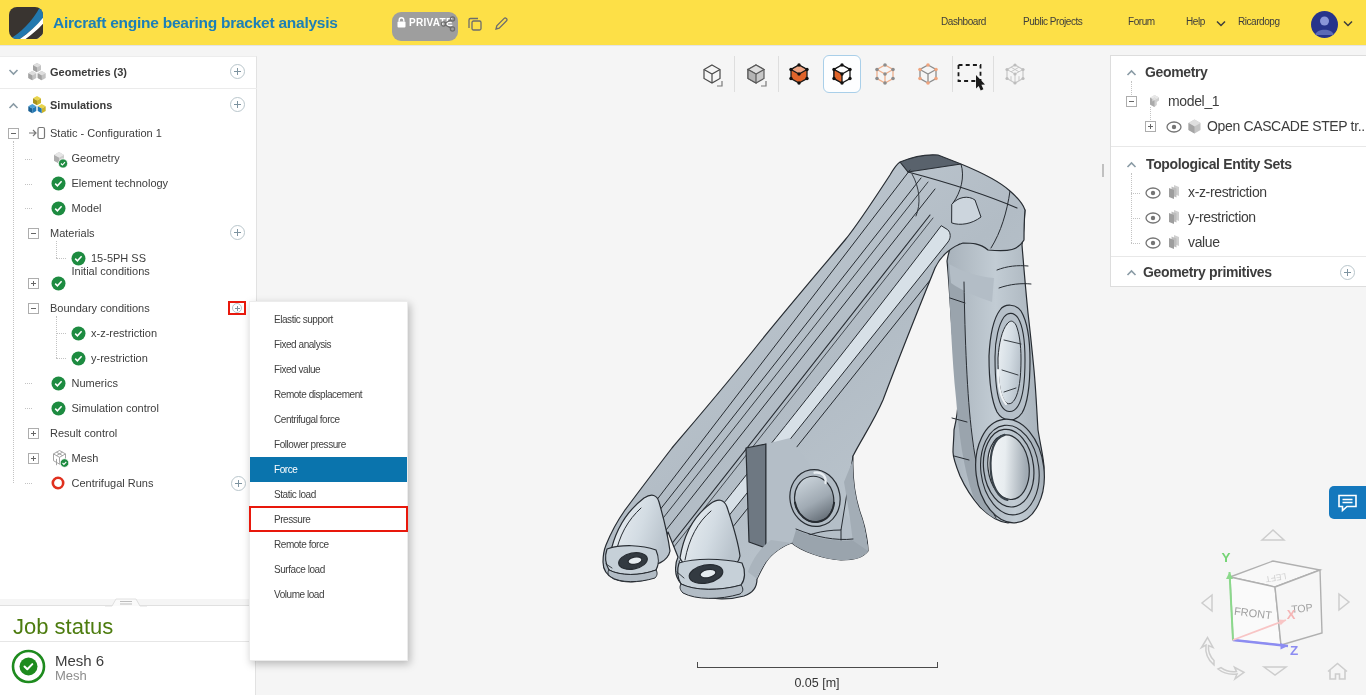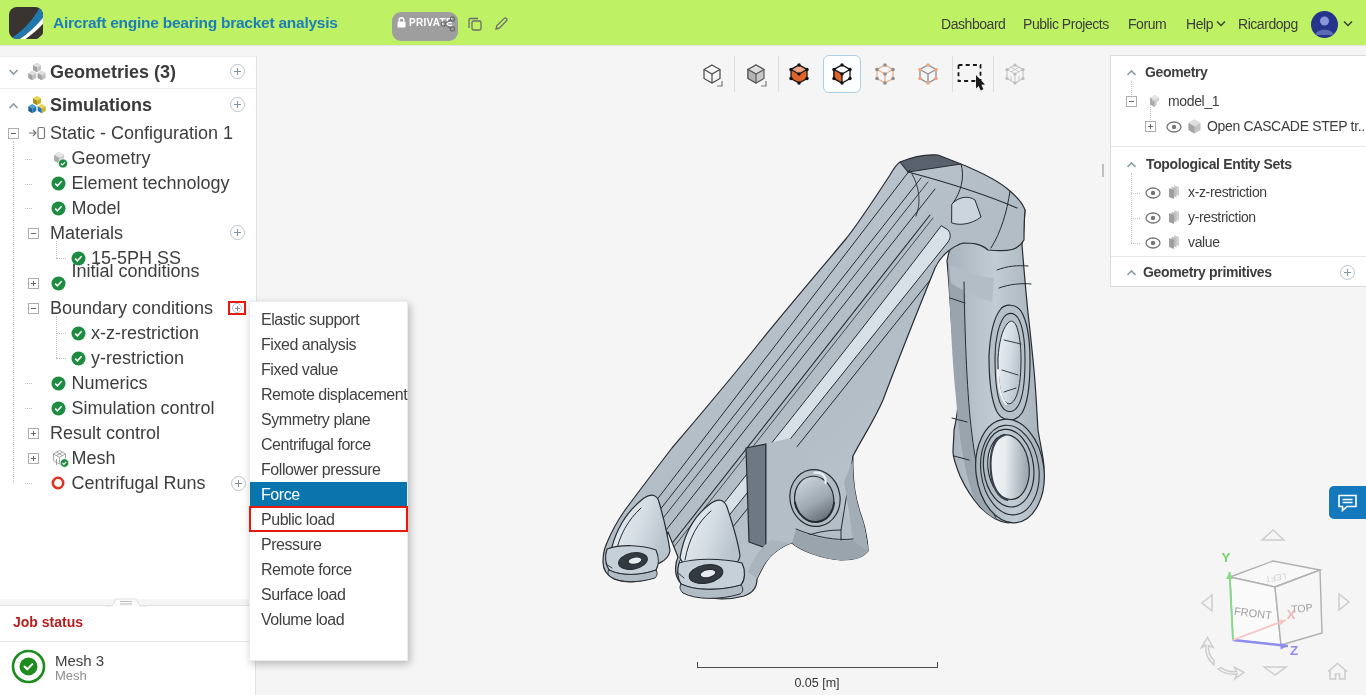--- a/index.html
+++ b/index.html
@@ -1,42 +1,42 @@
 <!DOCTYPE html>
 <html><head>
 <meta charset="utf-8">
 <style>
 * { margin:0; padding:0; box-sizing:border-box; }
 html,body { width:1366px; height:695px; overflow:hidden; font-family:"Liberation Sans",sans-serif; background:#f5f5f5; }
 .abs { position:absolute; }
 #stage { position:relative; width:1366px; height:695px; }
 
-#header { position:absolute; left:0; top:0; width:1366px; height:46px; background:#bef264; border-bottom:1px solid #e4e4e4; }
+#header { position:absolute; left:0; top:0; width:1366px; height:46px; background:#fde047; border-bottom:1px solid #e4e4e4; }
 #title { position:absolute; left:53px; top:14px; font-size:15.5px; font-weight:bold; color:#1c7fb7; letter-spacing:-0.25px; }
 #badge { position:absolute; left:359px; top:12px; width:66px; height:29px; background:#9e9e9e; border-radius:9px; color:#fff; font-size:10px; font-weight:bold; letter-spacing:0.3px; line-height:21px; text-align:center;margin-left:33px; }
-.hnav { position:absolute; top:16px; font-size:14px; letter-spacing:-0.45px; color:#3d3d3d; }
+.hnav { position:absolute; top:16px; font-size:10px; letter-spacing:-0.45px; color:#3d3d3d; }
 
 #treecard { position:absolute; left:0; top:56px; width:257px; height:543px; background:#fff; border-right:1px solid #e2e2e2; border-top:1px solid #ededed; }
 #jobcard { position:absolute; left:0; top:605px; width:256px; height:90px; background:#fff; border-right:1px solid #e2e2e2; border-top:1px solid #e0e0e0; }
-.trow { position:absolute; height:25px; line-height:25px; font-size:18px; color:#3d3d3d; white-space:nowrap;text-align:center; }
+.trow { position:absolute; height:25px; line-height:25px; font-size:11px; color:#3d3d3d; white-space:nowrap;text-align:center; }
 .trow b { font-weight:bold; color:#3a3a3a; }
 .pluscirc { position:absolute; width:15px; height:15px; border:1px solid #b9c6cc; border-radius:50%; }
 .pluscirc:before { content:""; position:absolute; left:3px; top:6px; width:7px; height:1px; background:#7d93a0; }
 .pluscirc:after  { content:""; position:absolute; left:6px; top:3px; width:1px; height:7px; background:#7d93a0; }
 .pluscirc.sm { width:10px; height:10px; }
 .pluscirc.sm:before { left:2px; top:4px; width:5px; }
 .pluscirc.sm:after { left:4px; top:2px; height:5px; }
 .ebox { position:absolute; width:11px; height:11px; border:1px solid #adadad; background:#fff; }
 .ebox:before { content:""; position:absolute; left:2px; top:4px; width:5px; height:1px; background:#666; }
 .ebox.plus:after { content:""; position:absolute; left:4px; top:2px; width:1px; height:5px; background:#666; }
 .vguide { position:absolute; width:0; border-left:1px dotted #c3c3c3; }
 .hguide { position:absolute; height:0; border-top:1px dotted #c3c3c3; }
 
 #menu { position:absolute; left:249px; top:301px; width:159px; height:360px; background:#fff; box-shadow:2px 3px 8px rgba(0,0,0,0.25); border:1px solid #ececec; padding-top:5px; z-index:30; }
-#menu .mi { height:25px; line-height:25px; padding-left:11px; font-size:16px; letter-spacing:-0.45px; color:#3f3f3f; white-space:nowrap; }
+#menu .mi { height:25px; line-height:25px; padding-left:24px; font-size:10px; letter-spacing:-0.45px; color:#3f3f3f; white-space:nowrap; }
 #menu .mi.sel { background:#0a74ad; color:#fff; }
 #forcebox { position:absolute; left:249px; top:506px; width:158.5px; height:25.5px; border:2.2px solid #e8180c; z-index:31; }
 #plusbox { position:absolute; left:228px; top:300.5px; width:18px; height:14.5px; border:2.2px solid #e8180c; z-index:31; }
 
 #rpanel { position:absolute; left:1110px; top:55px; width:256px; height:232px; background:#fff; border:1px solid #ddd; border-right:none; }
 .rrow { position:absolute; height:25px; line-height:25px; font-size:14px; letter-spacing:-0.35px; color:#3d3d3d; white-space:nowrap; }
 .rrow b { font-weight:bold; }
 .rdiv { position:absolute; left:1111px; width:255px; height:1px; background:#e8e8e8; }
 
 #toolbar-sel { position:absolute; left:823px; top:55px; width:38px; height:38px; background:#fdfeff; border:1px solid #a9cfe9; border-radius:6px; }
@@ -251,46 +251,45 @@
     <div class="trow" style="left:71.5px;top:445.5px">Mesh</div>
 
     <svg class="abs" style="left:51px;top:476px" width="14" height="14" viewBox="0 0 14 14">
         <circle cx="7" cy="7" r="5.2" fill="none" stroke="#e0301e" stroke-width="2.6"></circle>
       </svg>
     <div class="trow" style="left:71.5px;top:470.5px">Centrifugal Runs</div>
     <div class="pluscirc" style="left:231px;top:476px"></div>
   </div>
 
   <div id="jobcard">
-    <div style="position:absolute;left:13px;top:8px;font-size:14px;font-weight:bold;color:#b91c1c">Job status</div>
+    <div style="position:absolute;left:13px;top:8px;font-size:22px;font-weight:normal;color:#4d7c0f">Job status</div>
     <div style="position:absolute;left:0;top:35px;width:256px;height:1px;background:#e6e6e6"></div>
     <svg class="abs" style="left:11px;top:43px" width="35" height="35" viewBox="0 0 35 35">
       <circle cx="17.5" cy="17.5" r="15.5" fill="#fff" stroke="#1e8b1e" stroke-width="2.6"></circle>
       <circle cx="17.5" cy="17.5" r="9" fill="#1e8b1e"></circle>
       <path d="M13.5 17.5l2.8 2.8 5-5.2" stroke="#fff" stroke-width="2" fill="none" stroke-linecap="round" stroke-linejoin="round"></path>
     </svg>
-    <div style="position:absolute;left:55px;top:46px;font-size:15px;color:#3d3d3d">Mesh 3</div>
+    <div style="position:absolute;left:55px;top:46px;font-size:15px;color:#3d3d3d">Mesh 6</div>
     <div style="position:absolute;left:55px;top:62px;font-size:13px;color:#8d8d8d">Mesh</div>
   </div>
 
   <svg class="abs" style="left:105px;top:598px" width="42" height="9" viewBox="0 0 42 9">
     <path d="M0 8 L7 8 L11 1 L31 1 L35 8 L42 8" fill="#fafafa" stroke="#e0e0e0" stroke-width="1"></path>
     <path d="M15 3.5H27M15 6H27" stroke="#bdbdbd" stroke-width="1"></path>
   </svg>
 
   <div id="menu">
     <div class="mi">Elastic support</div>
     <div class="mi">Fixed analysis</div>
     <div class="mi">Fixed value</div>
     <div class="mi">Remote displacement</div>
-    <div class="mi">Symmetry plane</div>
     <div class="mi">Centrifugal force</div>
     <div class="mi">Follower pressure</div>
     <div class="mi sel">Force</div>
-    <div class="mi">Public load</div>
+    <div class="mi">Static load</div>
     <div class="mi">Pressure</div>
     <div class="mi">Remote force</div>
     <div class="mi">Surface load</div>
     <div class="mi">Volume load</div>
   </div>
   <div id="forcebox"></div>
   <div id="plusbox"></div>
 
   <div id="toolbar-sel"></div>
   <div id="toolbar-icons">

